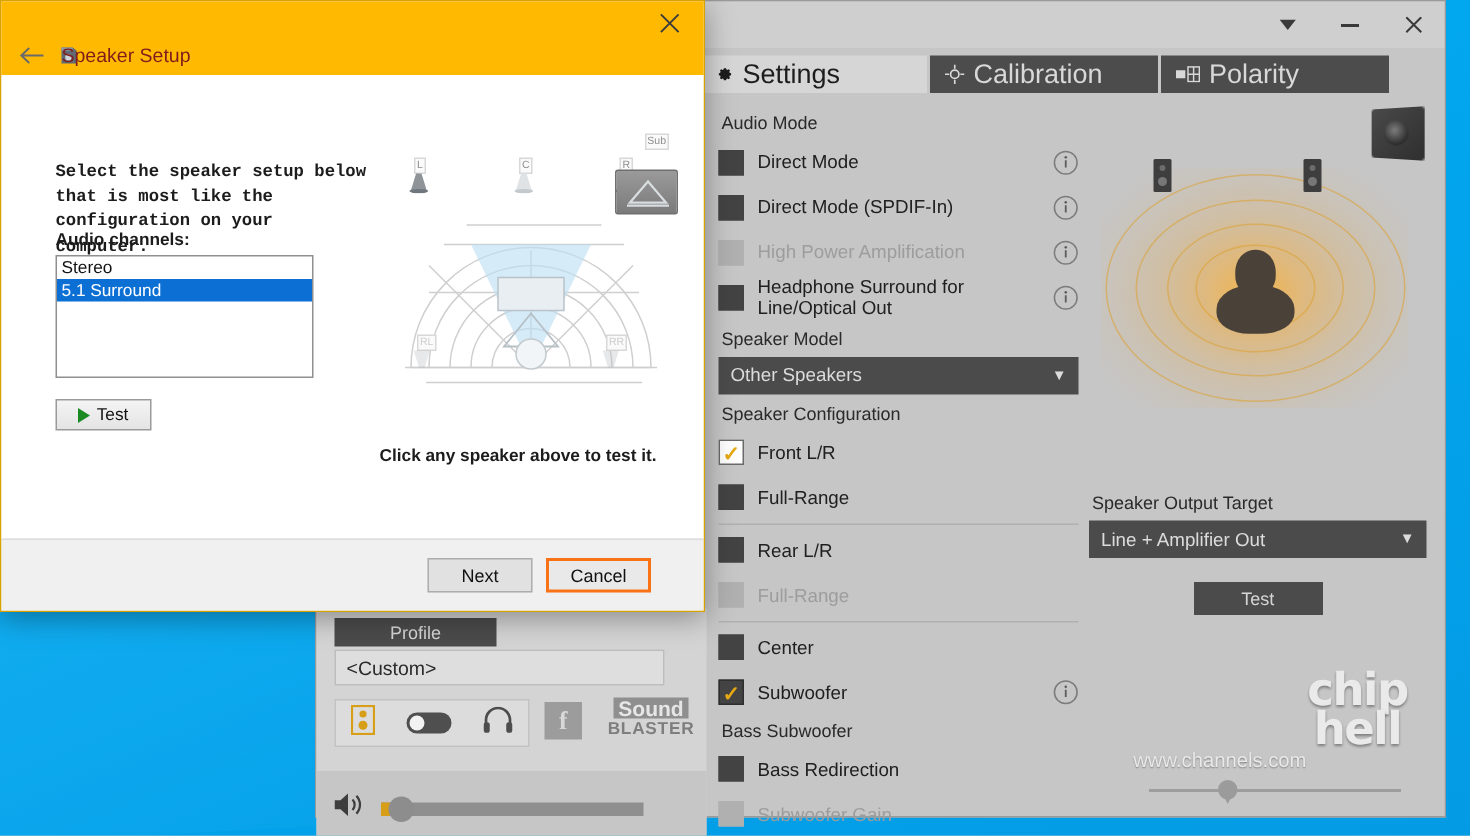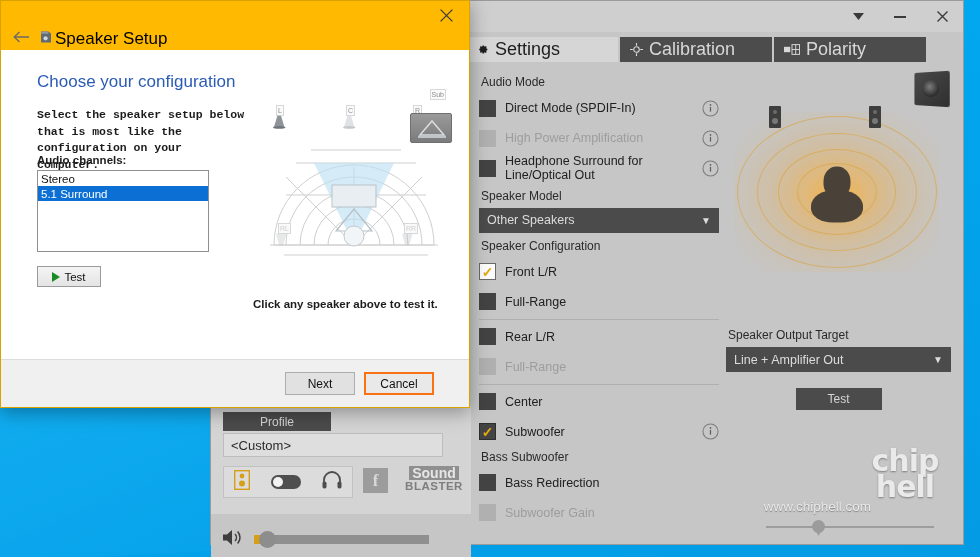--- a/index.html
+++ b/index.html
@@ -223,21 +223,21 @@
     color: #3c3c3c; font-size: 15px;
   }
   .dlg-back {
     position: absolute; left: 8px; top: 26px; width: 24px; height: 20px;
     display:flex; align-items:center; justify-content:center; color: #5c5c5c; font-size: 15px;
   }
   .dlg-appicon {
     position: absolute; left: 38px; top: 29px; width: 14px; height: 14px;
   }
   .dlg-title {
-    position: absolute; left: 54px; top: 28px; font-size: 17px; color: #000000;
+    position: absolute; left: 40px; top: 28px; font-size: 13px; color: #7f1d1d;
   }
   .dlg-content { position: absolute; left: 0; top: 49px; right: 0; bottom: 48px; background: #fff; }
   .dlg-h1 { position: absolute; left: 36px; top: 22px; font-size: 17px; color: #2a5bb5; font-weight: normal; }
   .dlg-sub { position: absolute; left: 36px; top: 57px; width: 210px; font-size: 11.5px; color: #1c1c1c; line-height: 1.45; font-weight: bold; font-family: Liberation Mono, monospace; }
   .ac-label { position: absolute; left: 36px; top: 104px; font-size: 11.5px; color: #1c1c1c; font-weight: bold; }
   .listbox {
     position: absolute; left: 36px; top: 120px; width: 172px; height: 82px;
     background: #fff; border: 1px solid #8f8f8f;
   }
   .lb-item { height: 15px; font-size: 11.5px; color: #111; padding-left: 3px; display: flex; align-items: center; }
@@ -328,20 +328,31 @@
             </svg>
         </span>
         <span>Polarity</span>
       </div>
     </div>
 
     <div class="settings-col">
 
       <div class="sec-label">Audio Mode</div>
 
+      <div class="opt-row">
+        <span class="cb"></span>
+        <span class="opt-label">Direct Mode</span>
+        <span class="info-ico">
+          <svg width="17" height="17" viewBox="0 0 18 18">
+              <circle cx="9" cy="9" r="8" fill="none" stroke="#7c7c7c" stroke-width="1.1"></circle>
+              <path d="M9 7.3v5" stroke="#5e5e5e" stroke-width="1.3"></path>
+              <circle cx="9" cy="5.2" r="0.9" fill="#5e5e5e"></circle>
+            </svg>
+        </span>
+      </div>
 
       <div class="opt-row">
         <span class="cb"></span>
         <span class="opt-label">Direct Mode (SPDIF-In)</span>
         <span class="info-ico">
           <svg width="17" height="17" viewBox="0 0 18 18">
               <circle cx="9" cy="9" r="8" fill="none" stroke="#7c7c7c" stroke-width="1.1"></circle>
               <path d="M9 7.3v5" stroke="#5e5e5e" stroke-width="1.3"></path>
               <circle cx="9" cy="5.2" r="0.9" fill="#5e5e5e"></circle>
             </svg>
@@ -452,21 +463,21 @@
       </div>
       <div class="test-btn">Test</div>
 
       <div class="hslider">
         <div class="track"></div>
         <div class="knob"></div>
       </div>
     </div>
 
     <div class="watermark">
-      <div class="wm-text">www.chiphell.com</div>
+      <div class="wm-text">www.channels.com</div>
       <div class="wm-logo">
         <div>chip</div>
         <div>hell</div>
       </div>
     </div>
 
     <div class="profile-strip">
       <div class="profile-tab">Profile</div>
       <div class="profile-field">&lt;Custom&gt;</div>
       <div class="toggle-group">
@@ -525,21 +536,20 @@
       <svg width="14" height="14" viewBox="0 0 14 14">
           <path d="M2 1.6h7.4l2.6 2v8.8H2z" fill="#5f6a75"></path>
           <path d="M2 1.6h7.4v2.2H2z" fill="#8d98a3"></path>
           <circle cx="6.6" cy="8.3" r="2.1" fill="#cfd6dc"></circle>
         </svg>
     </div>
     <div class="dlg-title">Speaker Setup</div>
   </div>
 
   <div class="dlg-content">
-    <div class="dlg-h1">Choose your configuration</div>
     <div class="dlg-sub">Select the speaker setup below that is most like the configuration on your computer.</div>
     <div class="ac-label">Audio channels:</div>
 
     <div class="listbox">
       <div class="lb-item">Stereo</div>
       <div class="lb-item selected">5.1 Surround</div>
     </div>
 
     <div class="test-small">
       <span class="play-tri"></span>

